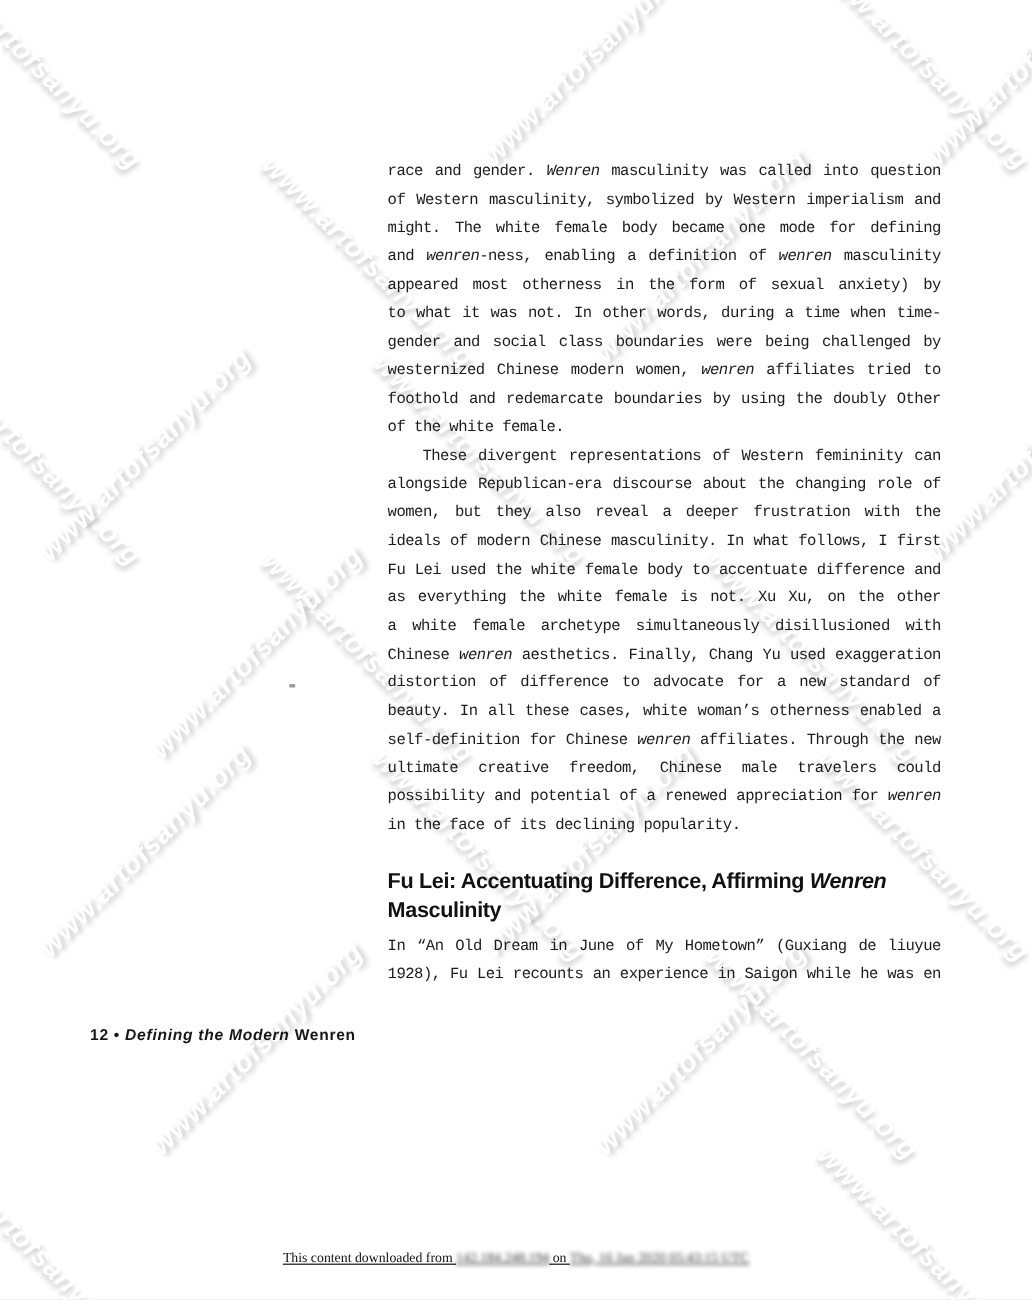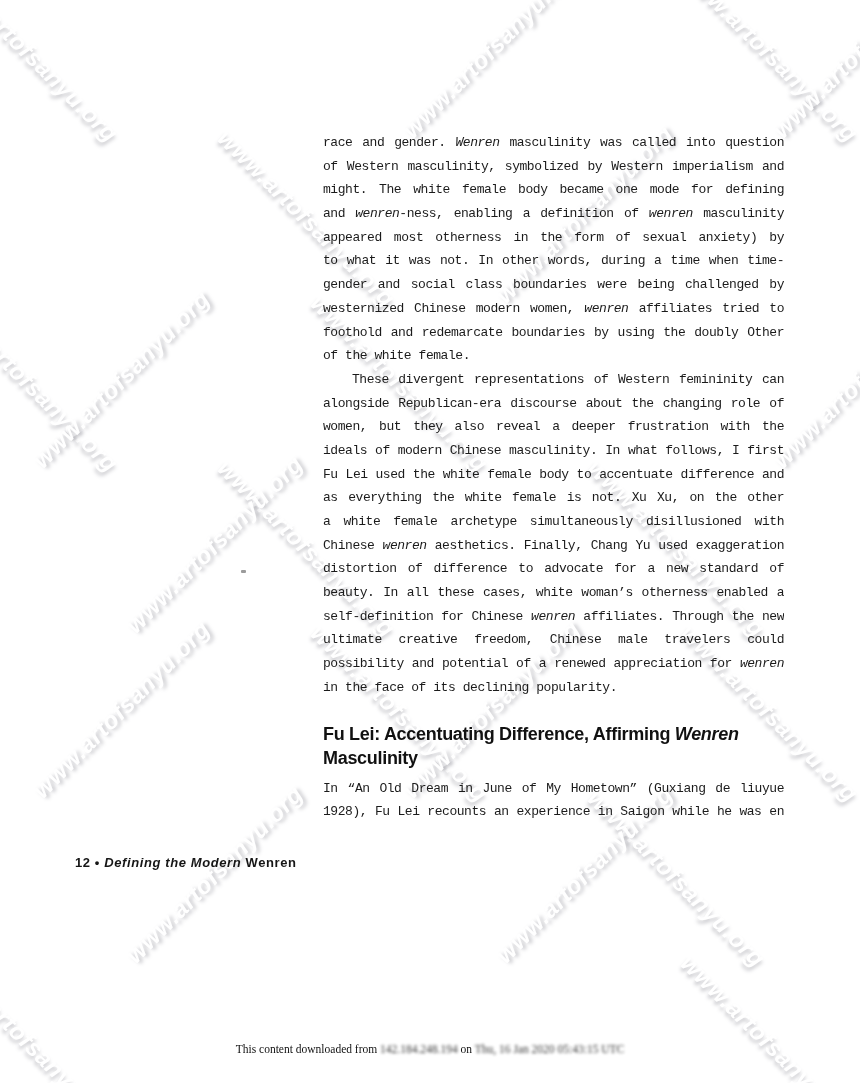--- a/index.html
+++ b/index.html
@@ -31,21 +31,21 @@
     margin:22px 0 7px 0;line-height:24px;color:#111;
   }
   
   .runfoot{
     position:absolute;left:75px;top:855px;z-index:1;
     font-size:13px;font-weight:700;letter-spacing:0.6px;color:#161616;
   }
   
   .jstor{
     position:absolute;left:0;right:0;top:1042px;z-index:1;text-align:center;
-    font-family:"Liberation Serif",serif;font-size:11.5px;line-height:15.5px;color:#101010;
+    font-family:"Liberation Serif",serif;font-size:11.5px;line-height:15.5px;color:#101010;text-decoration:underline;
   }
   .redact{filter:blur(1.6px);opacity:0.85;}
   .artifact{
     position:absolute;left:241px;top:570px;width:5px;height:3px;z-index:1;
     background:#8a8a8a;border-radius:1px;opacity:0.85;
   }
   i{font-style:italic;}
 </style>
 </head>
 <body>

